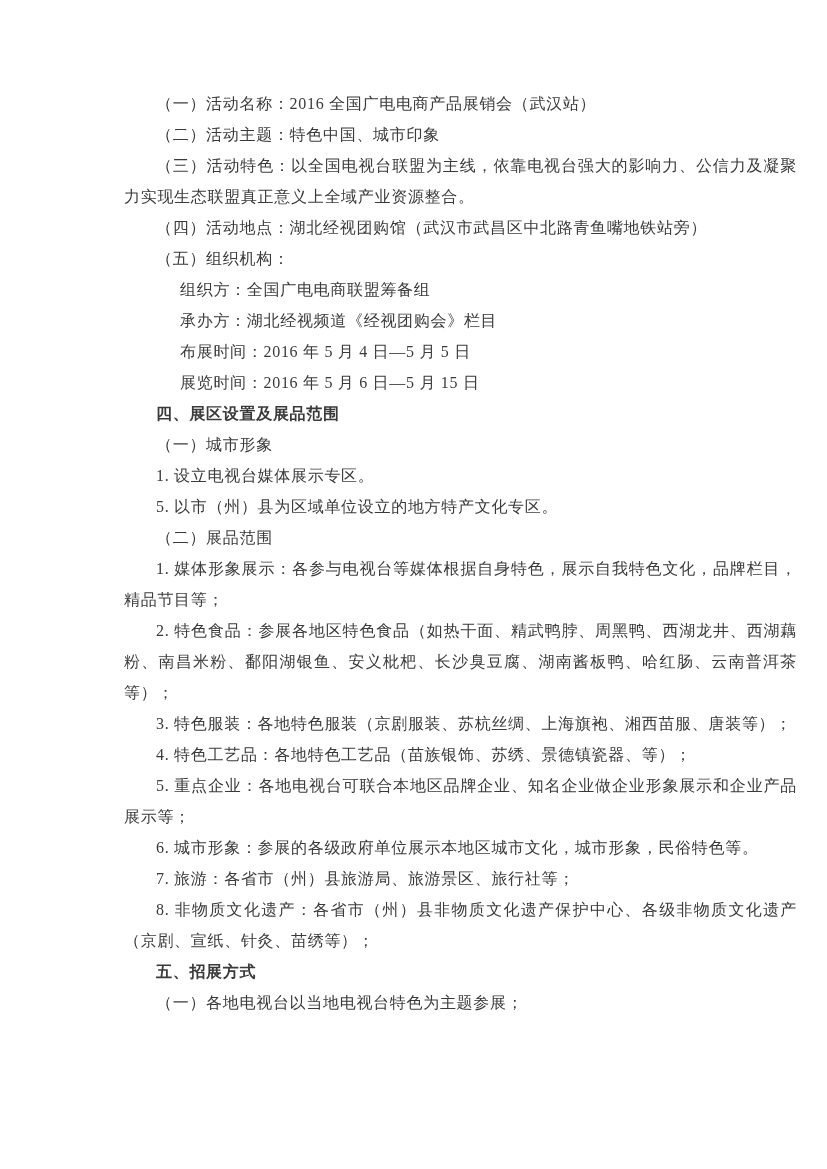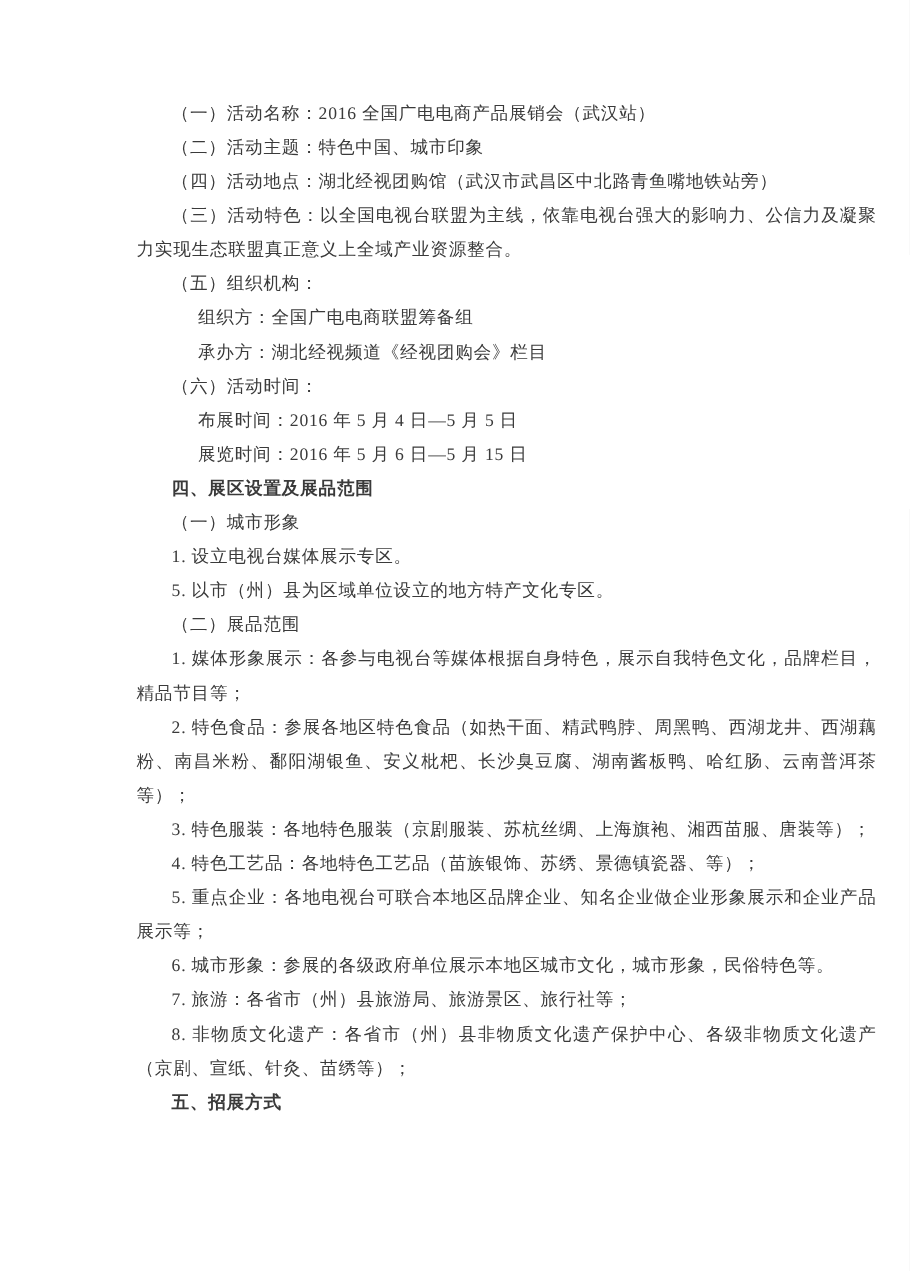--- a/index.html
+++ b/index.html
@@ -38,32 +38,31 @@
 </head>
 <body>
 
 <div class="page" style="background: rgb(255, 255, 255); color: rgb(58, 58, 58); padding-left: 46px;">
   <div class="doc-body">
 
       <p class="para para-item">（一）活动名称：2016 全国广电电商产品展销会（武汉站）</p>
 
       <p class="para para-item">（二）活动主题：特色中国、城市印象</p>
 
+      <p class="para para-item">（三）活动特色：以全国电视台联盟为主线，依靠电视台强大的影响力、公信力及凝聚力实现生态联盟真正意义上全域产业资源整合。</p>
+
       <p class="para para-item">（四）活动地点：湖北经视团购馆（武汉市武昌区中北路青鱼嘴地铁站旁）</p>
-
-      <p class="para para-item">（三）活动特色：以全国电视台联盟为主线，依靠电视台强大的影响力、公信力及凝聚力实现生态联盟真正意义上全域产业资源整合。</p>
 
       <p class="para para-item">（五）组织机构：</p>
 
       <p class="para para-sub">组织方：全国广电电商联盟筹备组</p>
 
       <p class="para para-sub">承办方：湖北经视频道《经视团购会》栏目</p>
 
 
-      <p class="para para-item">（六）活动时间：</p>
 
       <p class="para para-sub">布展时间：2016 年 5 月 4 日—5 月 5 日</p>
 
       <p class="para para-sub">展览时间：2016 年 5 月 6 日—5 月 15 日</p>
 
       <p class="para para-heading">四、展区设置及展品范围</p>
 
       <p class="para para-item">（一）城市形象</p>
 
       <p class="para para-item">1. 设立电视台媒体展示专区。</p>
@@ -84,14 +83,15 @@
       <p class="para para-item">5. 重点企业：各地电视台可联合本地区品牌企业、知名企业做企业形象展示和企业产品展示等；</p>
 
       <p class="para para-item">6. 城市形象：参展的各级政府单位展示本地区城市文化，城市形象，民俗特色等。</p>
 
       <p class="para para-item">7. 旅游：各省市（州）县旅游局、旅游景区、旅行社等；</p>
 
       <p class="para para-item">8. 非物质文化遗产：各省市（州）县非物质文化遗产保护中心、各级非物质文化遗产（京剧、宣纸、针灸、苗绣等）；</p>
 
       <p class="para para-heading">五、招展方式</p>
 
+      <p class="para para-item">（一）各地电视台以当地电视台特色为主题参展；</p>
     </div>
 </div>
 
 </body></html>

